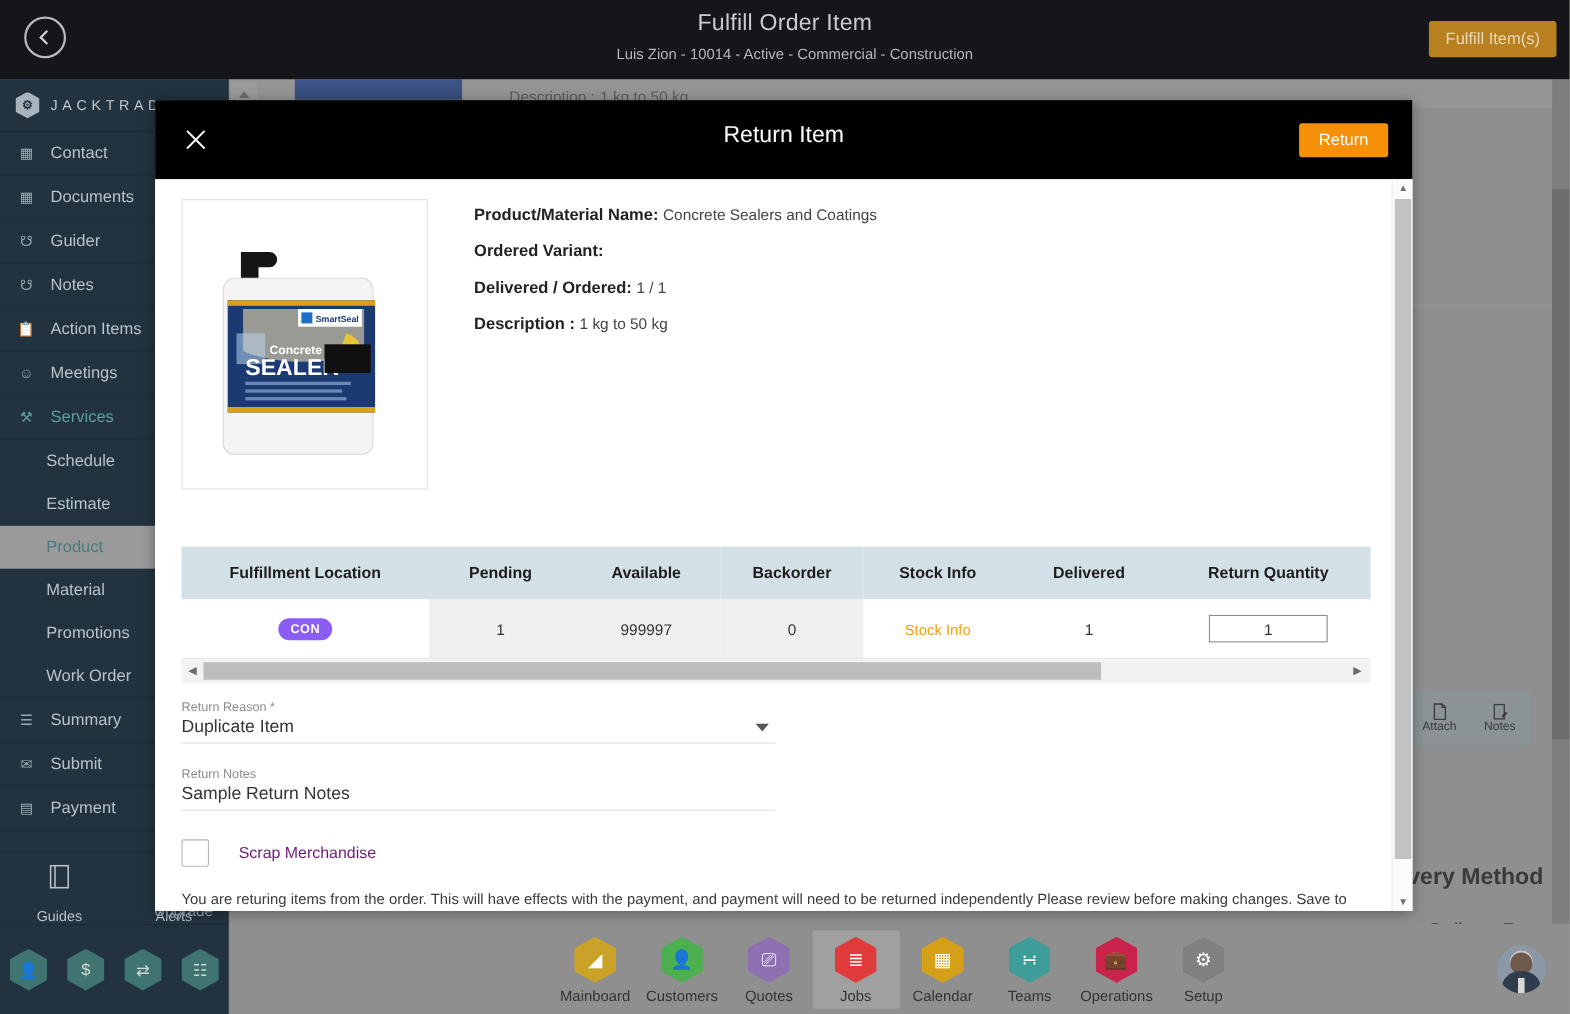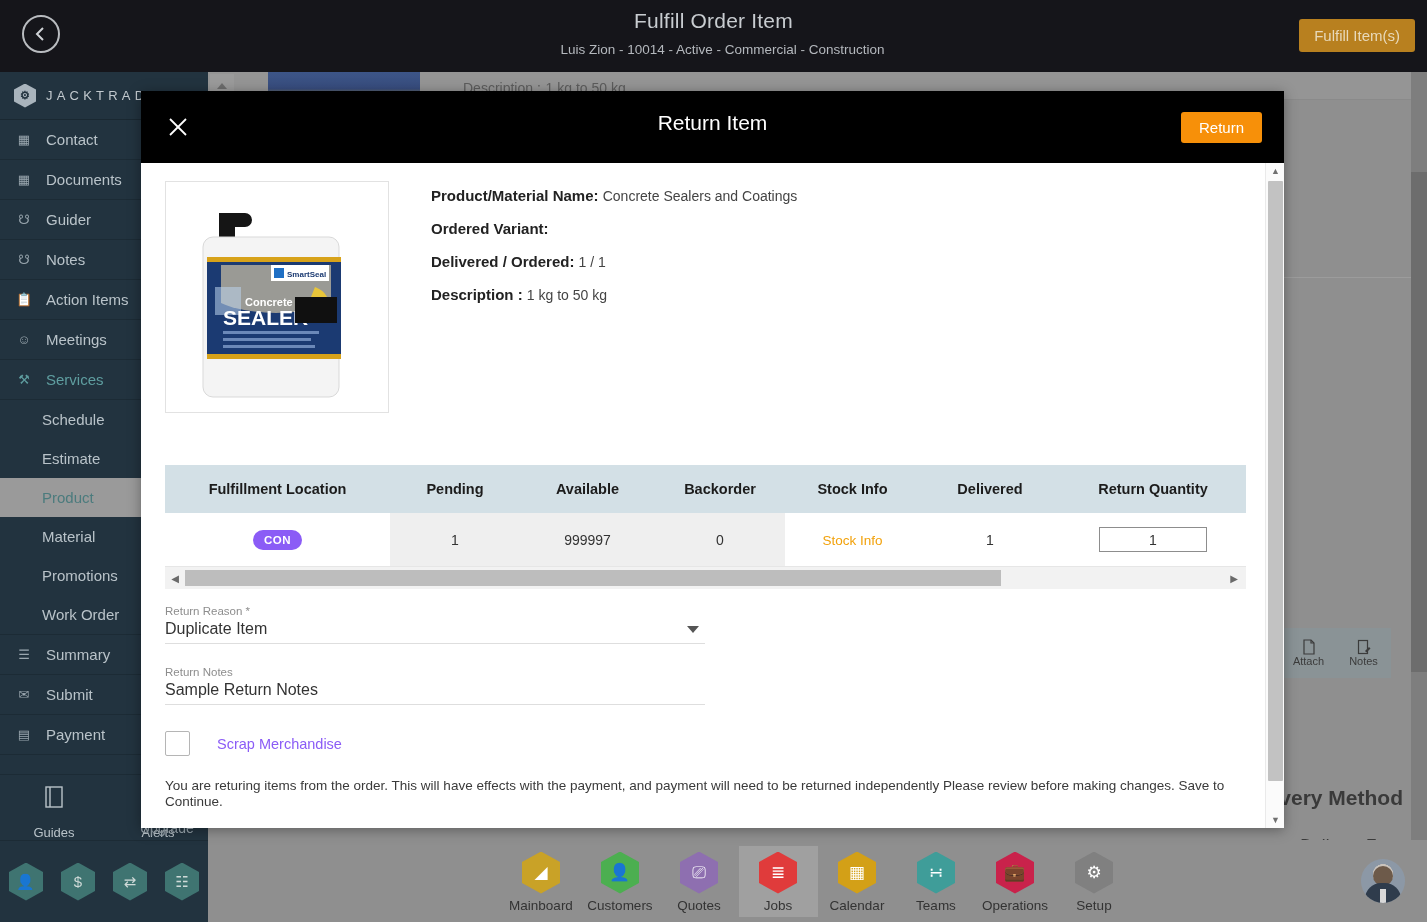--- a/index.html
+++ b/index.html
@@ -186,21 +186,21 @@
   }
   .ms-arrow.up { top:0; }
   .ms-arrow.down { bottom:0; }
   .ms-thumb {
     position:absolute; left:2px; top:18px; width:15px; height:600px;
     background:#c2c2c2; border-radius:1px;
   }
 
   .prod-top { display:flex; padding:18px 0 0 24px; }
   .prod-img {
-    width:224px; height:232px; border:1px solid #e2e2e2; background:#fff;
+    width:224px; height:264px; border:1px solid #e2e2e2; background:#fff;
     display:flex; align-items:center; justify-content:center; overflow:hidden;
   }
   .prod-fields { margin-left:42px; padding-top:6px; }
   .pf-row { font-size:15px; color:#222; margin-bottom:16px; }
   .pf-row b { font-weight:bold; }
   .pf-row span { color:#444; font-size:14px; }
 
   
   .tbl-wrap { margin:52px 0 0 24px; width:1081px; }
   .tbl { width:100%; border-collapse:collapse; }
@@ -241,21 +241,21 @@
   .fld-label { font-size:11.5px; color:#8d8d8d; margin-bottom:3px; }
   .fld-value { font-size:16px; color:#333; }
   .fld-caret {
     position:absolute; right:6px; bottom:10px;
     width:0; height:0; border-left:6px solid transparent; border-right:6px solid transparent;
     border-top:7px solid #555;
   }
 
   .checkrow { display:flex; align-items:center; margin:26px 0 0 24px; }
   .chkbox { width:25px; height:25px; border:1px solid #b5b5b5; border-radius:2px; background:#fff; cursor:pointer; }
-  .chk-label { margin-left:27px; font-size:14.5px; color:#8b5cf6; }
+  .chk-label { margin-left:27px; font-size:14.5px; color:#701a75; }
 
   .note-text {
     margin:22px 24px 0 24px; width:1060px;
     font-size:13.5px; color:#3a3a3a; line-height:1.2;
   }
 
   
   .bottombar {
     position:absolute; left:208px; bottom:0; width:1219px; height:82px;
     background:#8f8f8f; z-index:4;

